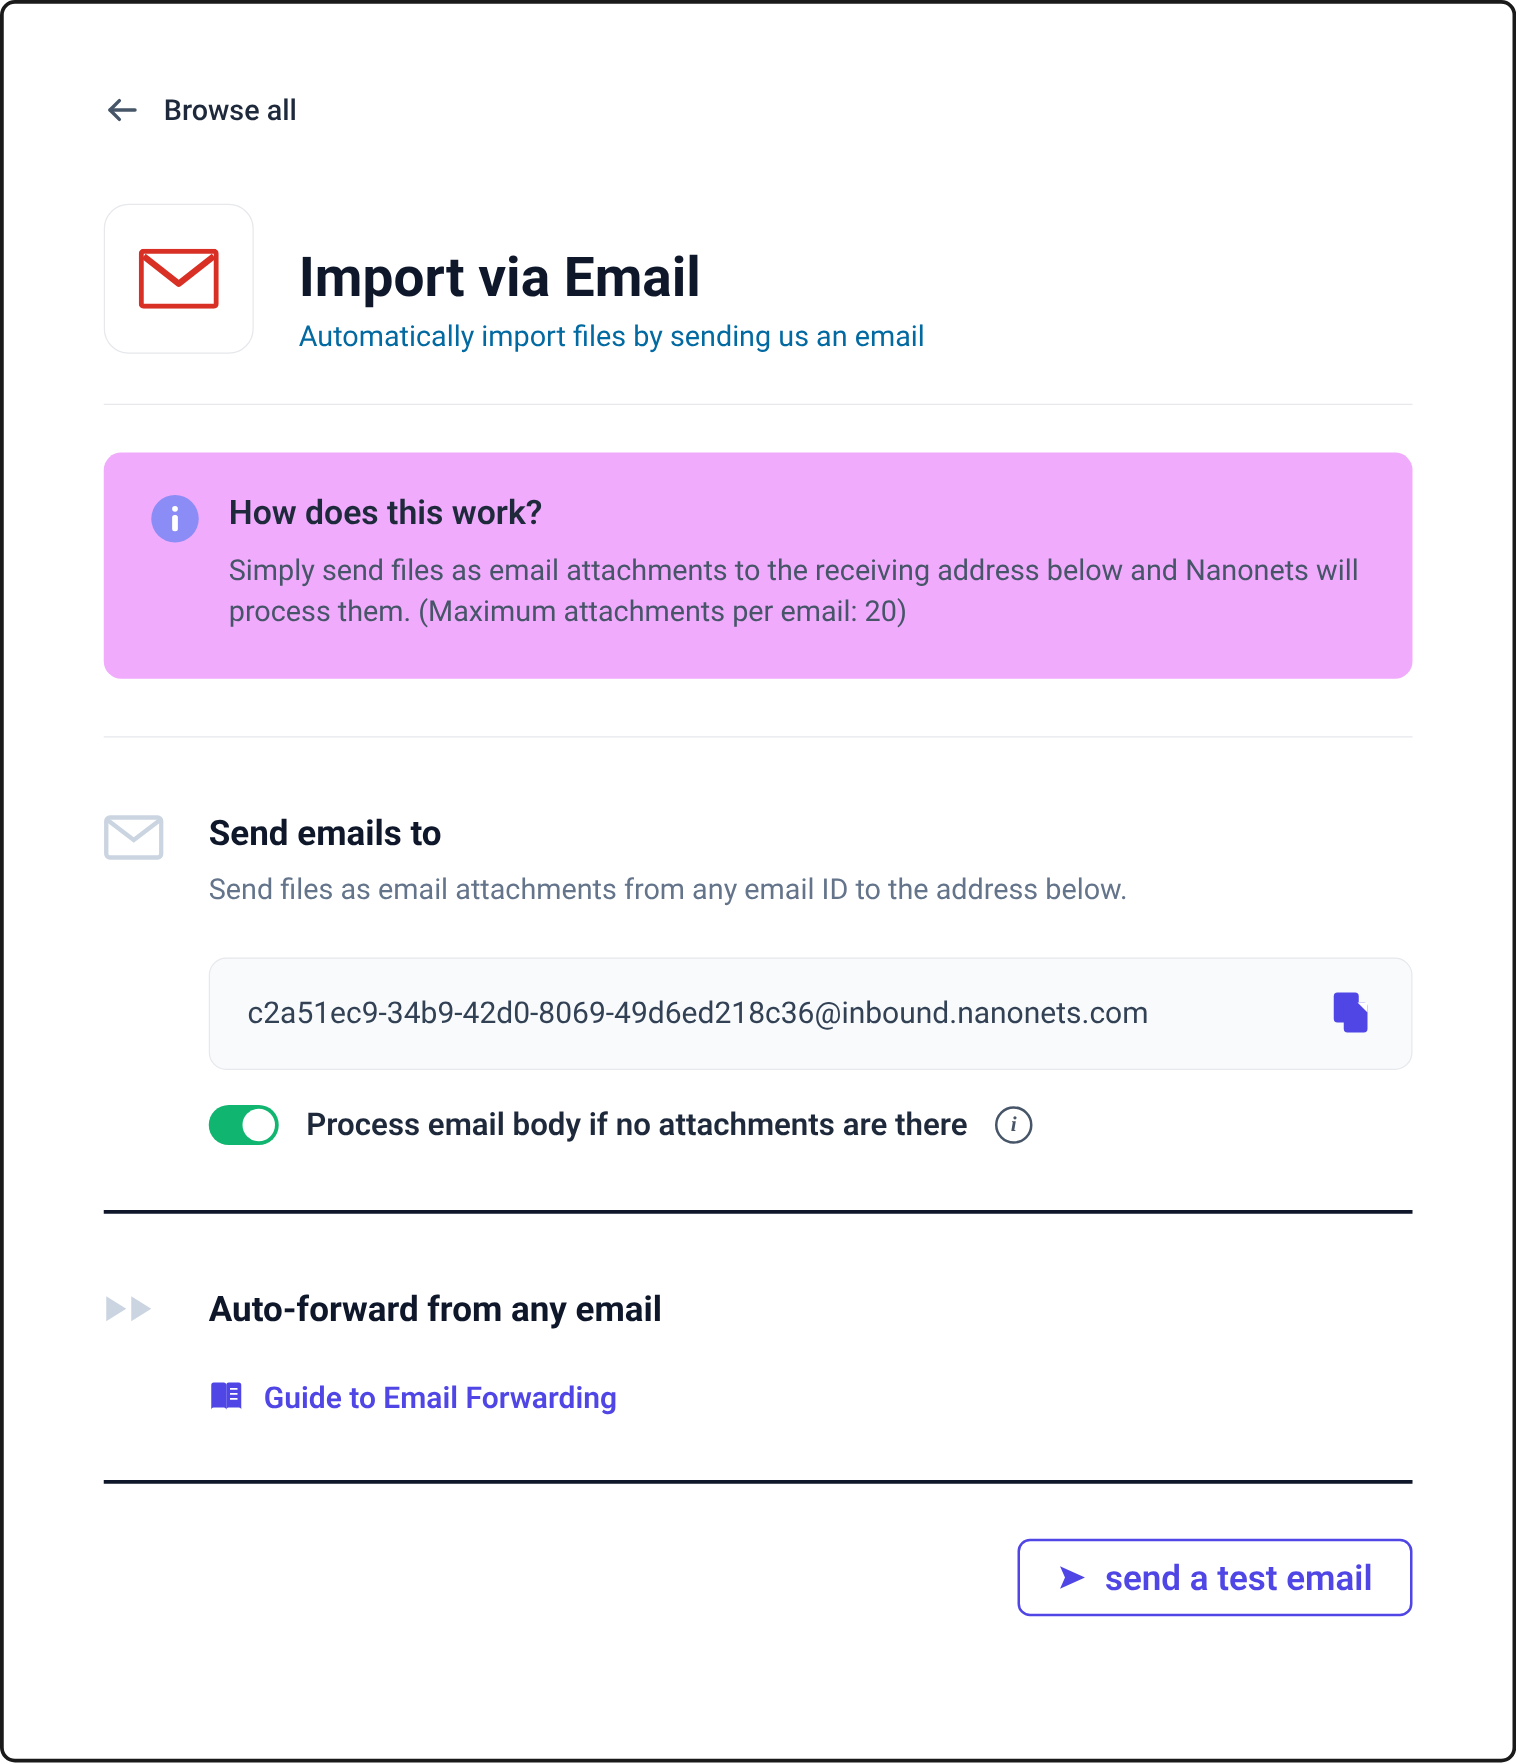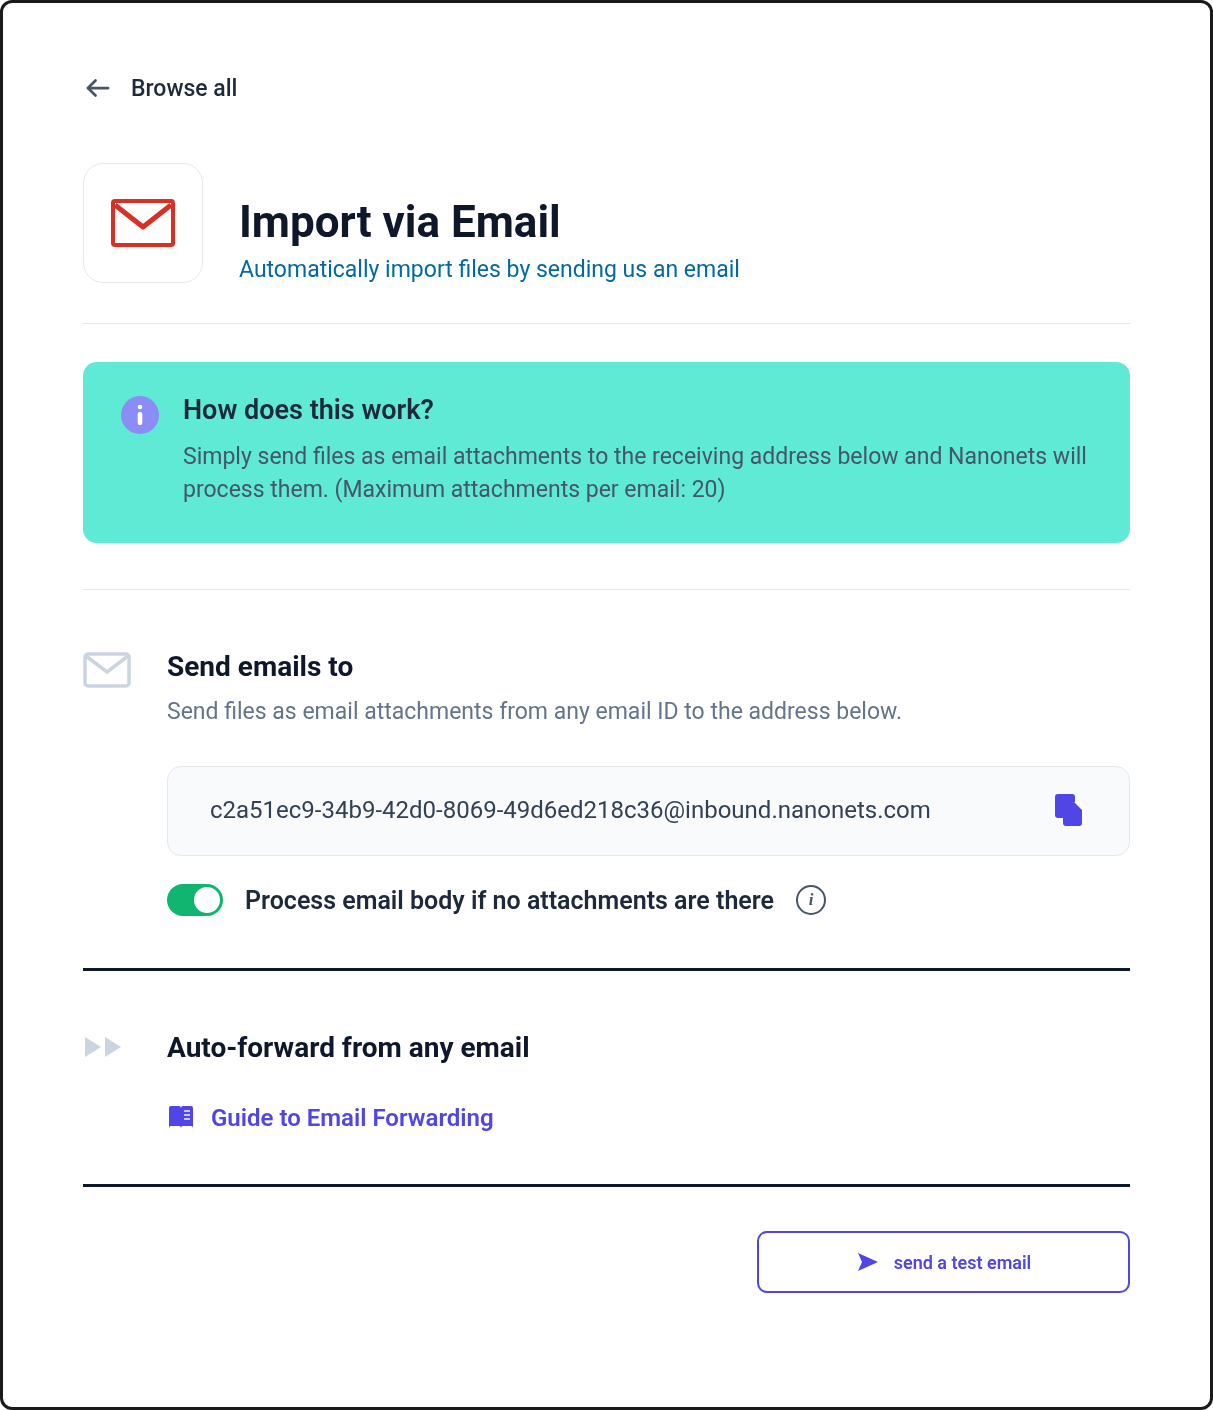--- a/index.html
+++ b/index.html
@@ -55,21 +55,21 @@
       font-size: 44px;
       font-weight: 700;
       color: #0f172a;
       margin-bottom: 8px;
     }
     .page-subtitle {
       font-size: 23px;
       color: #0369a1;
     }
     .info-box {
-      background: #5eead4;
+      background: #f0abfc;
       border-radius: 14px;
       padding: 32px 38px 36px 38px;
       margin-top: 38px;
       display: flex;
       gap: 24px;
       align-items: flex-start;
     }
     .info-icon {
       width: 38px;
       height: 38px;
@@ -123,21 +123,21 @@
     .section-desc {
       font-size: 23px;
       color: #64748b;
       line-height: 1.45;
     }
     .email-box {
       margin-top: 38px;
       background: #f8fafc;
       border: 1px solid #e6e8ec;
       border-radius: 14px;
-      padding: 24px 42px;
+      padding: 24px 30px;
       display: flex;
       align-items: center;
       gap: 20px;
     }
     .email-text {
       font-size: 24px;
       color: #334155;
       font-family: inherit;
       word-break: break-all;
       flex: 1;
@@ -202,31 +202,31 @@
       cursor: pointer;
     }
     .guide-label {
       font-size: 24px;
       font-weight: 600;
       color: #4f46e5;
     }
     .test-email-btn {
       margin-top: 44px;
       margin-left: auto;
-      width: 373px;
+      width: 316px;
       height: 62px;
       border: 2px solid #4f46e5;
       border-radius: 10px;
       display: flex;
       align-items: center;
       justify-content: center;
       gap: 14px;
       cursor: pointer;
       color: #4f46e5;
-      font-size: 18px;
+      font-size: 28px;
       font-weight: 600;
     }
   </style>
 </head>
 <body>
 
 <div class="back-row">
   <svg class="back-arrow" viewBox="0 0 24 24" fill="none" stroke="#475569" stroke-width="2.2" stroke-linecap="round" stroke-linejoin="round">
     <line x1="20" y1="12" x2="4" y2="12"></line>
     <polyline points="10 18 4 12 10 6"></polyline>

